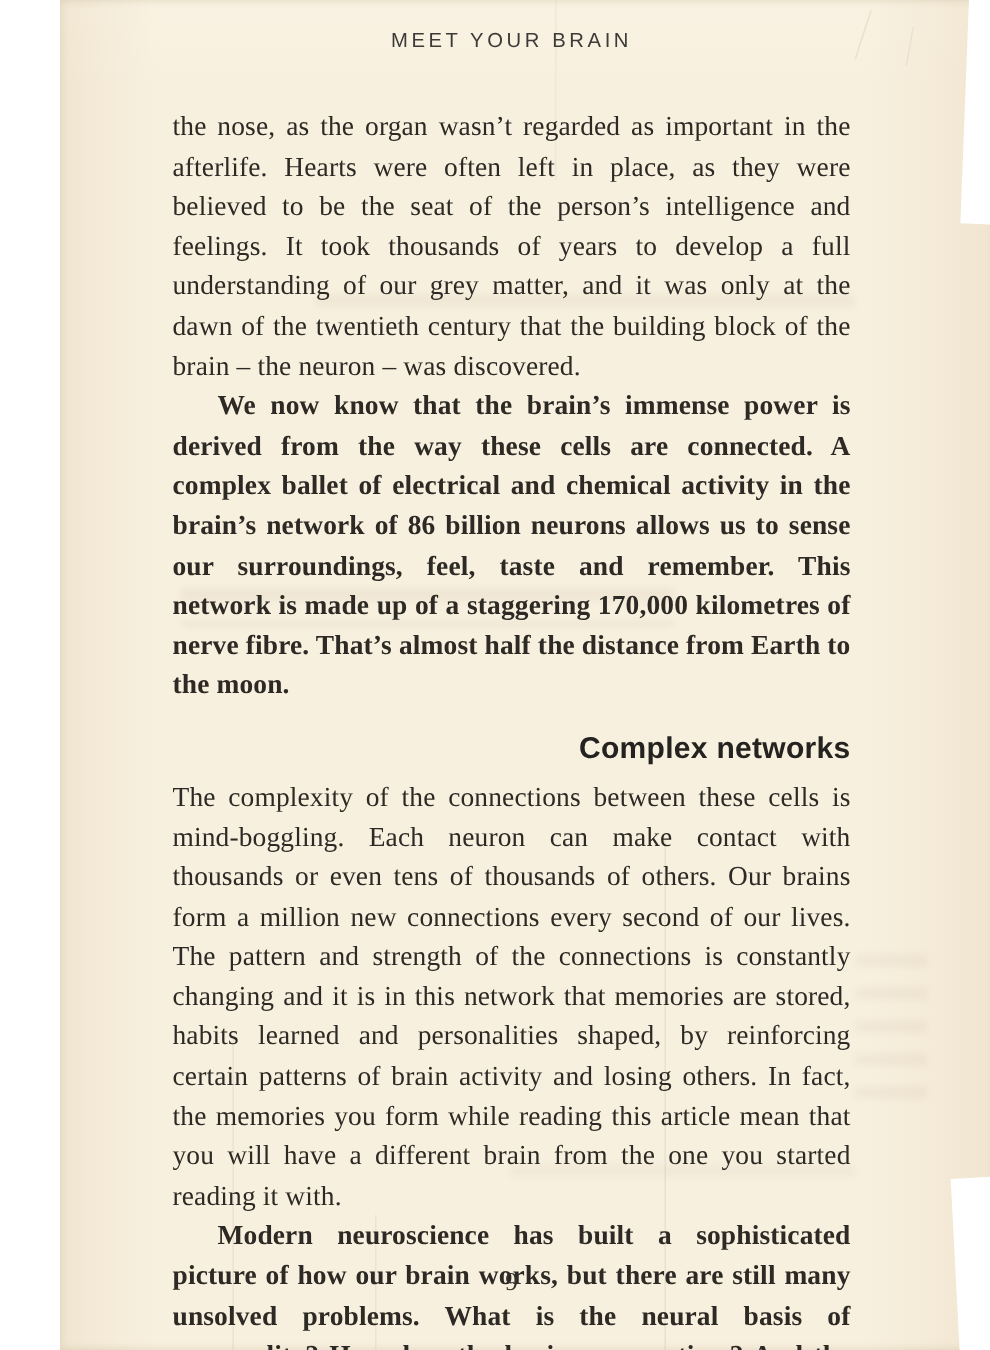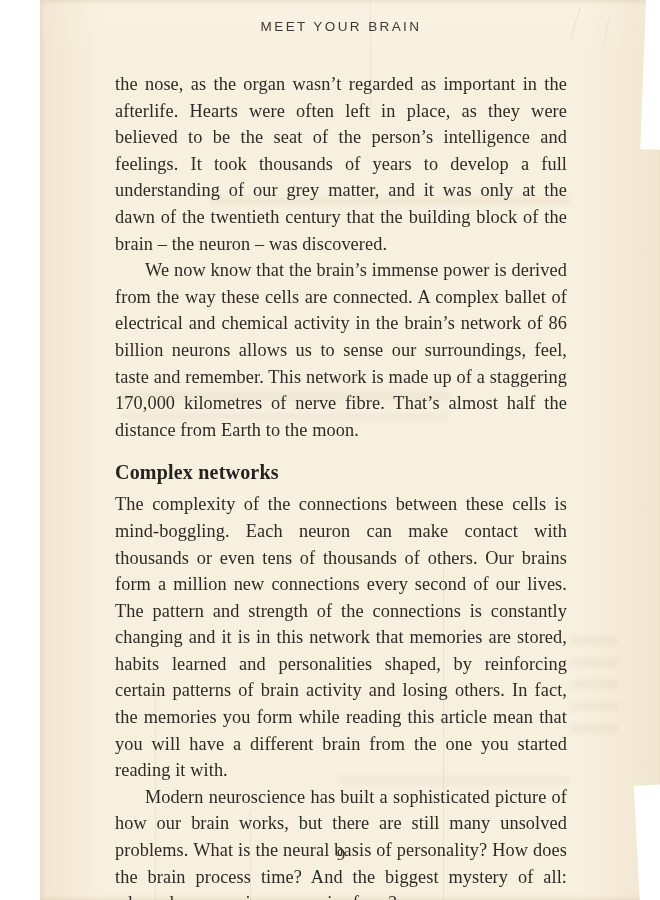--- a/index.html
+++ b/index.html
@@ -39,29 +39,29 @@
     color:var(--header-ink,#3d3b37);
   }
   .body-text{
     position:absolute;top:71px;left:75px;width:452px;
     color:var(--ink,#2d2a25);
     font-size:18.3px;line-height:26.6px;
     text-align:justify;
     letter-spacing:.1px;
   }
   .body-text p{margin:0;}
-  .body-text p.indented{text-indent:30px;}
+  .body-text p.indented{text-indent:30px;font-weight:bold;}
   .section-heading{
     margin:15px 0 5px 0;
-    font-family:Liberation Serif, serif;
+    font-family:Liberation Sans, sans-serif;
     font-weight:700;
     font-size:20px;line-height:28px;
     letter-spacing:.2px;
     color:#242320;
-    text-align:left;
+    text-align:right;
   }
   .page-number{
     position:absolute;top:845px;left:75px;width:452px;
     text-align:center;
     font-size:17px;color:#33302b;
   }
   
   .crease{position:absolute;background:rgba(150,135,110,.28);}
   .crease.v1{left:403px;top:560px;width:1px;height:340px;opacity:.5;}
   .crease.v2{left:115px;top:690px;width:1px;height:210px;opacity:.45;}

